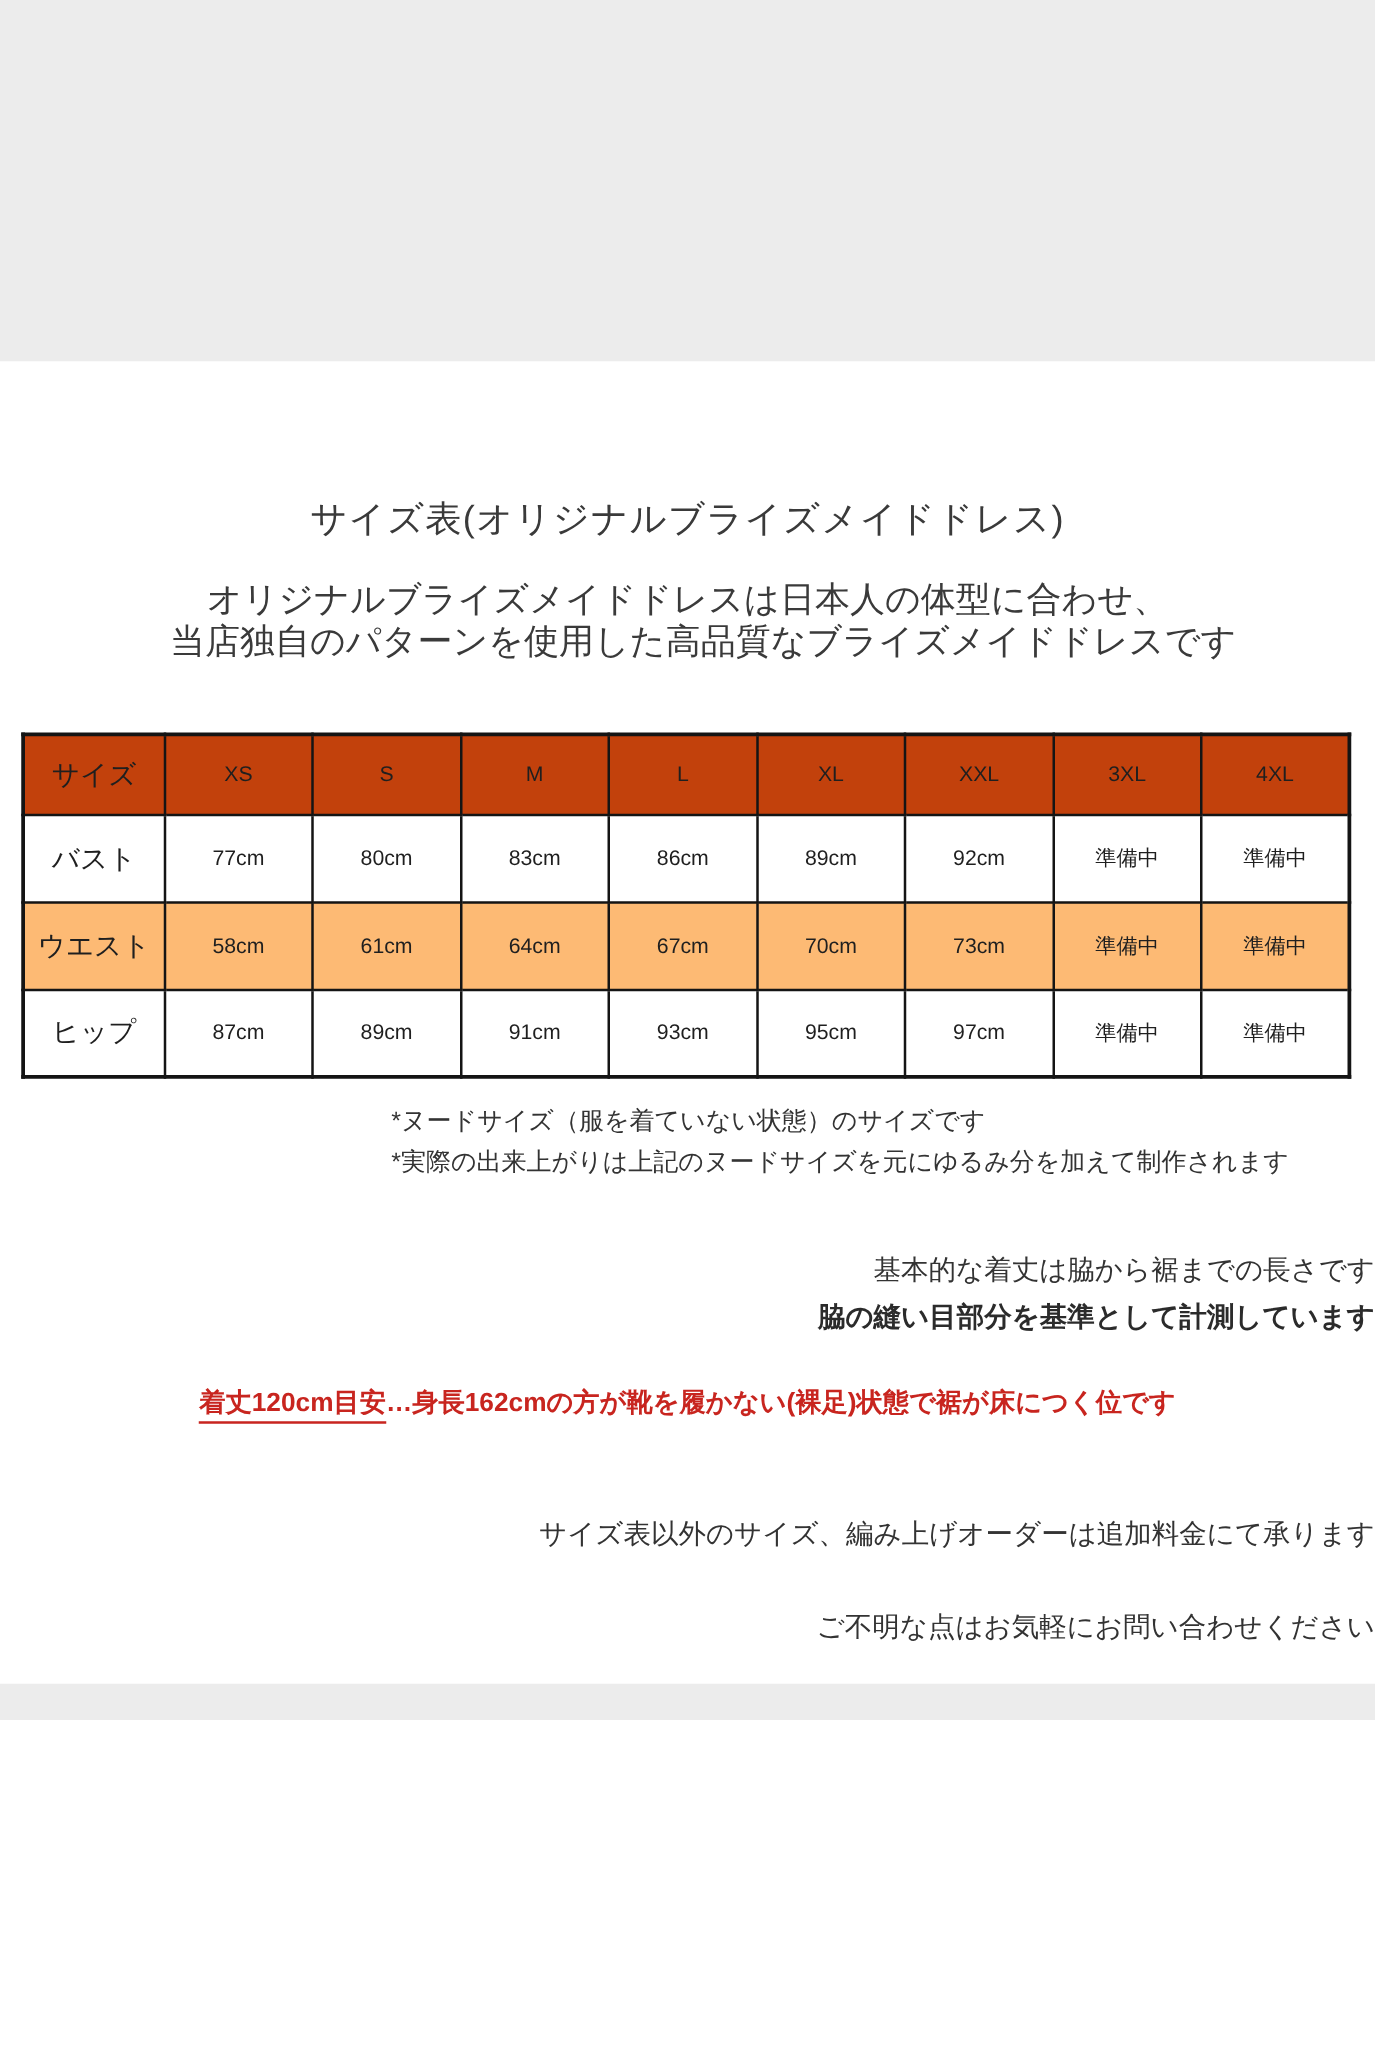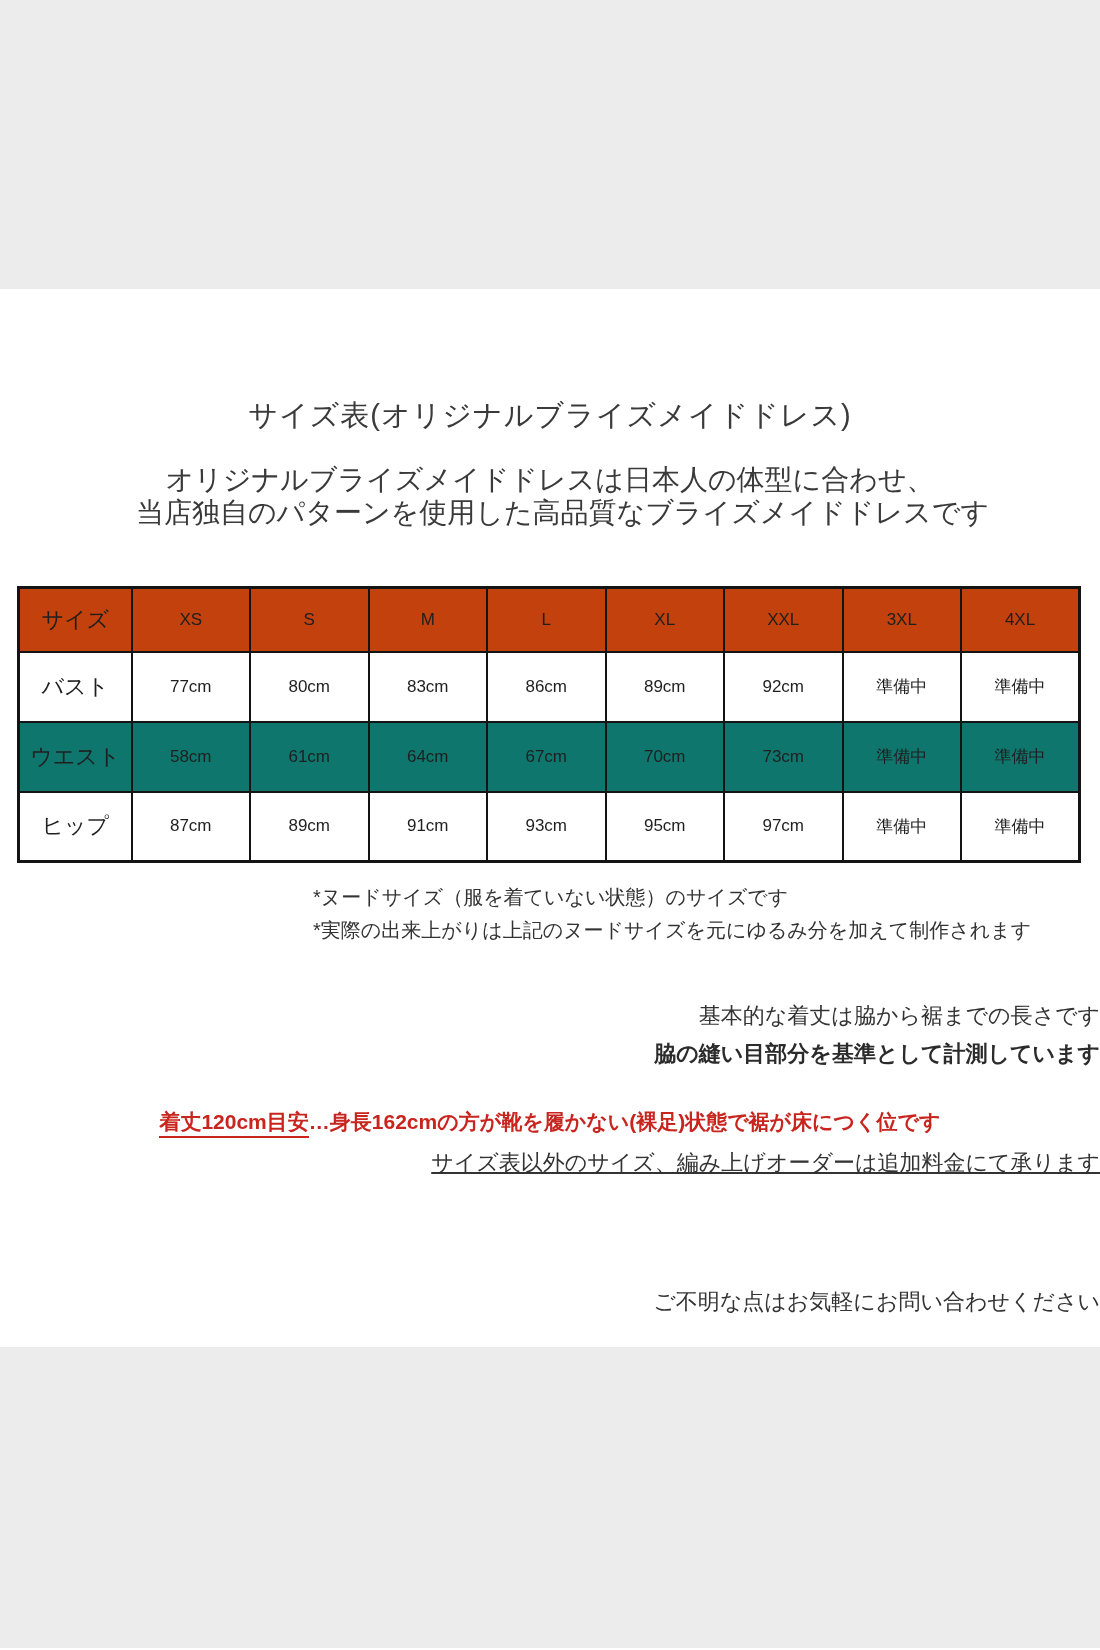--- a/index.html
+++ b/index.html
@@ -1,20 +1,20 @@
 <!DOCTYPE html>
 <html><head>
 <meta charset="utf-8">
 <style>
   * { margin: 0; padding: 0; box-sizing: border-box; }
   html, body { background: #ffffff; }
   .page {
     position: relative;
     width: 1100px;
-    height: 1648px;
+    height: 1376px;
     background: #ffffff;
     overflow: hidden;
     font-family: "Liberation Sans", "DejaVu Sans", sans-serif;
     color: #333333;
   }
   .band { position: absolute; left: 0; right: 0; background: #ececec; }
   .band-top { top: 0; height: 289px; }
   .band-bottom { top: 1347px; height: 303px; }
 
   .page-title {
@@ -52,21 +52,21 @@
     text-align: center;
     vertical-align: middle;
     font-size: 17px;
     color: #1f1f1f;
   }
   table.size-table thead tr { height: 64px; }
   table.size-table tbody tr { height: 70px; }
   table.size-table thead th { background: #c2410c; font-weight: 400; }
   table.size-table thead th.jp-label { font-size: 22px; }
   table.size-table td.row-label { font-size: 22px; }
-  table.size-table tr.hl td { background: #0f766e; margin-top: 32px; }
+  table.size-table tr.hl td { background: #fdba74; margin-top: 32px; }
 
   .notes-block {
     position: absolute;
     top: 881px; left: 313px;
     font-size: 20px;
     line-height: 33px;
     color: #333333;
     text-align: left;
   }
 
@@ -86,21 +86,21 @@
     left: 0; width: 100%;
     text-align: center;
     font-size: 21px;
     font-weight: 700;
     color: #c8251f;
   }
   .notice-1 { top: 1108px; }
   .notice-2 { top: 1148px; }
   .u-underline { border-bottom: 2px solid #c8251f; padding-bottom: 3px; }
 
-  .order-note { top: 1148px; text-decoration: underline; }
+  .order-note { top: 1212px; }
   .contact-note { top: 1287px; }
 </style>
 </head>
 <body>
 
 <div class="page">
 
   <div class="band band-top"></div>
   <div class="band band-bottom"></div>
 

